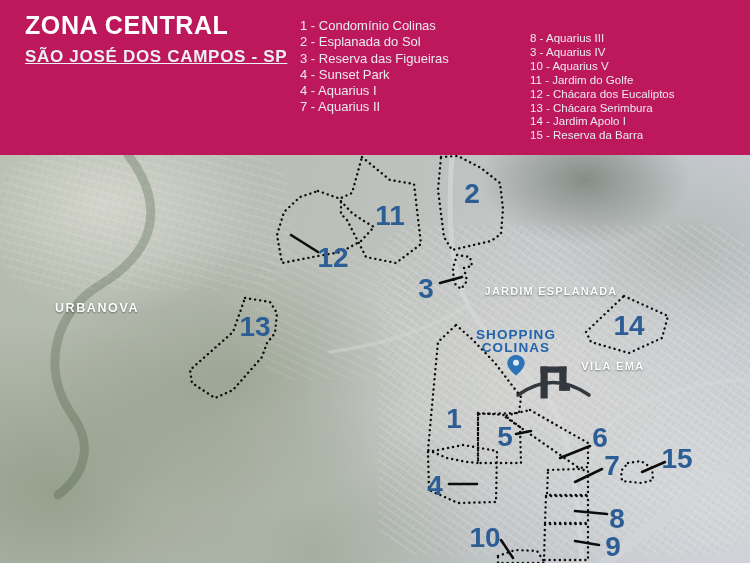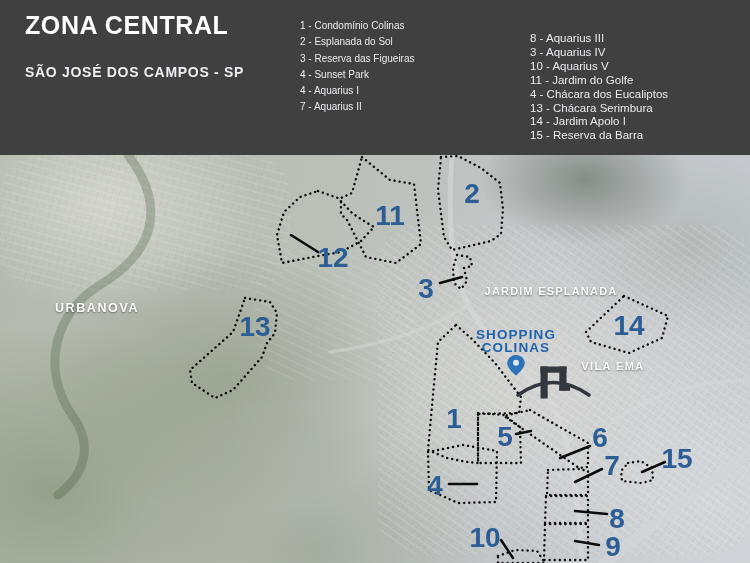--- a/index.html
+++ b/index.html
@@ -1,26 +1,26 @@
 <!DOCTYPE html>
 <html><head>
 <meta charset="utf-8">
 <style>
   html,body{margin:0;padding:0;background:#1c2027;}
   .stage{position:relative;width:750px;height:563px;overflow:hidden;
          font-family:"Liberation Sans",sans-serif;background:#272d37;}
   
   .header{position:absolute;top:0;left:0;width:750px;height:155px;
-          background:#404040;z-index:3;}
+          background:#be185d;z-index:3;}
   .title-block{position:absolute;left:25px;top:11px;}
   .title{margin:0;font-size:25px;font-weight:800;letter-spacing:.6px;color:#ffffff;}
-  .subtitle{margin-top:24px;font-size:14px;font-weight:bold;letter-spacing:.7px;color:#edeff2;}
+  .subtitle{margin-top:7px;font-size:17px;font-weight:bold;letter-spacing:.7px;color:#edeff2;text-decoration:underline;}
   ul.legend{list-style:none;margin:0;padding:0;color:#e9ebee;}
   .legend-col1{position:absolute;left:300px;top:18px;}
-  .legend-col1 li{font-size:10px;line-height:16.3px;}
+  .legend-col1 li{font-size:13px;line-height:16.3px;}
   .legend-col2{position:absolute;left:530px;top:32px;}
   .legend-col2 li{font-size:11.5px;line-height:13.9px;}
   
   .map{position:absolute;left:0;top:155px;width:750px;height:408px;
        background-color:#aeb5b0;
        background-image:
         radial-gradient(150px 95px  at 78% 6%,  rgba(56,66,50,.55), rgba(56,66,50,0) 70%),
         radial-gradient(190px 130px at 92% 22%, rgba(140,150,135,.40), rgba(140,150,135,0) 70%),
         radial-gradient(210px 150px at 14% 12%, rgba(233,230,222,.55), rgba(233,230,222,0) 75%),
         radial-gradient(270px 190px at 30% 55%, rgba(100,115,84,.45), rgba(100,115,84,0) 70%),
@@ -68,21 +68,21 @@
         <li>3 - Reserva das Figueiras</li>
         <li>4 - Sunset Park</li>
         <li>4 - Aquarius I</li>
         <li>7 - Aquarius II</li>
       </ul>
     <ul class="legend legend-col2">
         <li>8 - Aquarius III</li>
         <li>3 - Aquarius IV</li>
         <li>10 - Aquarius V</li>
         <li>11 - Jardim do Golfe</li>
-        <li>4 - Chácara dos Eucaliptos</li>
+        <li>12 - Chácara dos Eucaliptos</li>
         <li>13 - Chácara Serimbura</li>
         <li>14 - Jardim Apolo I</li>
         <li>15 - Reserva da Barra</li>
       </ul>
   </div>
 
   <div class="map">
     <div class="tex tex-urban-left"></div>
     <div class="tex tex-urban-mid"></div>
     <div class="tex tex-urban-right"></div>

